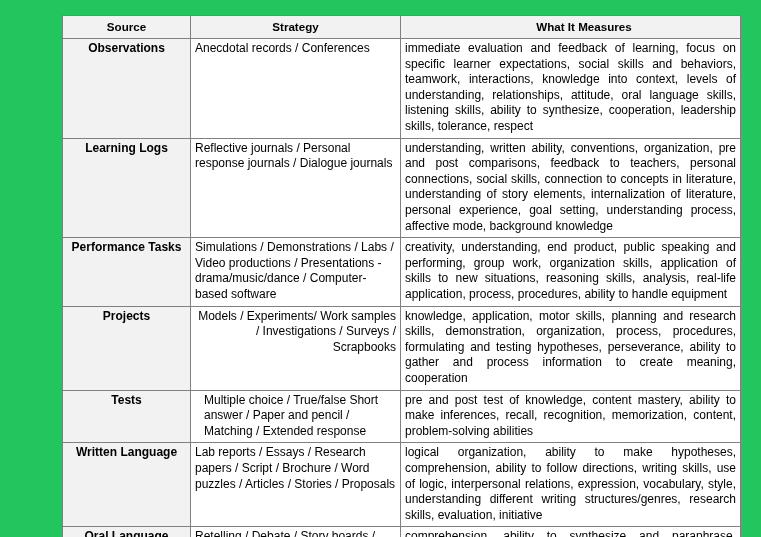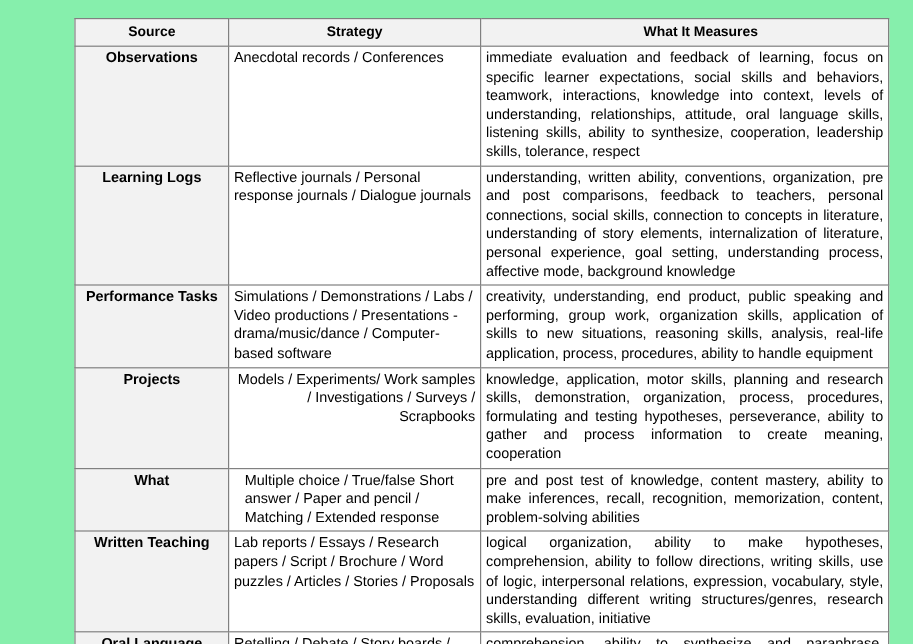--- a/index.html
+++ b/index.html
@@ -12,21 +12,21 @@
     width: 761px;
     height: 537px;
     font-family: "Liberation Sans", sans-serif;
     color: #000000;
     overflow: hidden;
   }
   #page {
     position: relative;
     width: 761px;
     height: 537px;
-    background: #86efac;
+    background: #22c55e;
   }
   table.assess {
     position: absolute;
     left: 62px;
     top: 15px;
     width: 678px;
     border-collapse: collapse;
     table-layout: fixed;
     background: #ffffff;
   }
@@ -108,26 +108,26 @@
           <td class="src" style="border-color: rgb(128, 128, 128); background: rgb(242, 242, 242);">Performance Tasks</td>
           <td class="strat" style="border-color: rgb(128, 128, 128);">Simulations /  Demonstrations / Labs / Video productions /  Presentations - drama/music/dance / Computer-based software</td>
           <td class="meas" style="border-color: rgb(128, 128, 128);">creativity, understanding, end product, public speaking and performing, group work, organization skills, application of skills to new situations, reasoning skills, analysis, real-life application, process, procedures, ability to handle equipment</td>
         </tr>
         <tr>
           <td class="src" style="border-color: rgb(128, 128, 128); background: rgb(242, 242, 242);">Projects</td>
           <td class="strat" style="border-color: rgb(128, 128, 128); text-align: right;">Models /  Experiments/ Work samples /  Investigations / Surveys / Scrapbooks</td>
           <td class="meas" style="border-color: rgb(128, 128, 128);">knowledge, application, motor skills, planning and research skills, demonstration, organization, process, procedures, formulating and testing hypotheses, perseverance, ability to gather and process information to create meaning, cooperation</td>
         </tr>
         <tr>
-          <td class="src" style="border-color: rgb(128, 128, 128); background: rgb(242, 242, 242);">What</td>
+          <td class="src" style="border-color: rgb(128, 128, 128); background: rgb(242, 242, 242);">Tests</td>
           <td class="strat" style="border-color: rgb(128, 128, 128); padding-left: 13px;">Multiple choice / True/false Short answer / Paper and pencil / Matching / Extended response</td>
           <td class="meas" style="border-color: rgb(128, 128, 128);">pre and post test of knowledge, content mastery, ability to make inferences, recall, recognition, memorization, content, problem-solving abilities</td>
         </tr>
         <tr>
-          <td class="src" style="border-color: rgb(128, 128, 128); background: rgb(242, 242, 242);">Written Teaching</td>
+          <td class="src" style="border-color: rgb(128, 128, 128); background: rgb(242, 242, 242);">Written Language</td>
           <td class="strat" style="border-color: rgb(128, 128, 128);">Lab reports / Essays / Research papers / Script / Brochure / Word puzzles / Articles / Stories  / Proposals</td>
           <td class="meas" style="border-color: rgb(128, 128, 128);">logical organization, ability to make hypotheses, comprehension, ability to follow directions, writing skills, use of logic, interpersonal relations, expression, vocabulary, style, understanding different writing structures/genres, research skills, evaluation, initiative</td>
         </tr>
         <tr>
           <td class="src" style="border-color: rgb(128, 128, 128); background: rgb(242, 242, 242);">Oral Language</td>
           <td class="strat" style="border-color: rgb(128, 128, 128);">Retelling / Debate / Story boards / Interviewing / Poetry reading / Questions/responses / Audiotapes / Teaching a lesson / Games</td>
           <td class="meas" style="border-color: rgb(128, 128, 128);">comprehension, ability to synthesize and paraphrase, speaking and listening skills, substantiation of positions, development of counter argument, reasoning, assessment of background knowledge, perspective, organization, decision-making skills, personal information, attitude, ability to analyze, memorization, interpretation, composure, confidence, enunciation, articulation</td>
         </tr>
       </tbody>
   </table>

